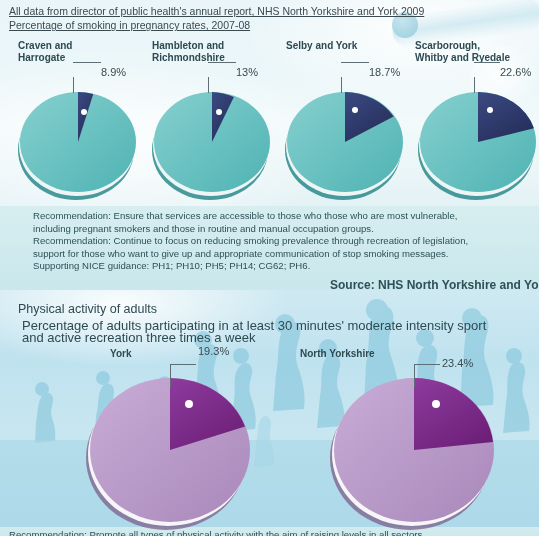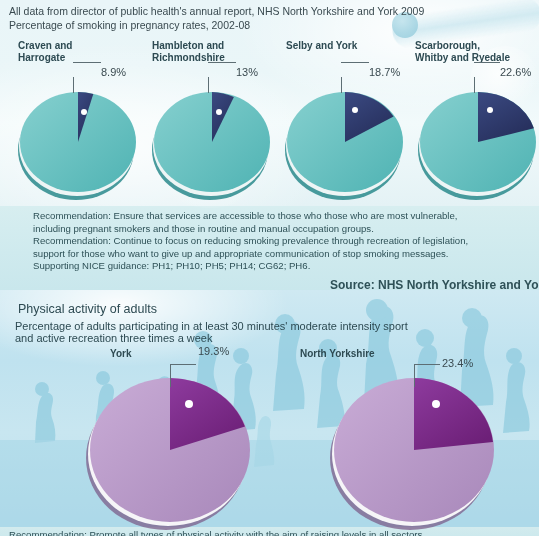--- a/index.html
+++ b/index.html
@@ -31,32 +31,32 @@
     background:linear-gradient(180deg,rgba(255,255,255,.0),rgba(205,232,240,.85),rgba(255,255,255,.0));
     border-radius:20px;transform:rotate(-8deg);filter:blur(.4px);}
   .tube-dot{position:absolute;top:12px;left:392px;width:26px;height:26px;border-radius:50%;
     background:radial-gradient(circle at 40% 35%, #bfe2ec, #8fc9da);opacity:.85;}
 
   
   .crowd{position:absolute;left:0;top:290px;width:539px;height:237px;opacity:.55;}
 
   
   .hdr{position:absolute;left:9px;top:4px;width:520px;color:#3a4a50;font-size:10.5px;line-height:14.4px;}
-  .hdr div{white-space:nowrap;}
+  .hdr div{white-space:nowrap;text-decoration:underline;}
 
   .pie-title{position:absolute;text-align:left;color:#2d4a52;font-size:10px;line-height:11.6px;font-weight:700;}
 
   .callout-label{position:absolute;color:#3a4a50;font-size:11px;font-weight:500;}
 
   .rec-block{position:absolute;left:9px;color:#2e5157;font-size:9.6px;line-height:12.6px;}
   .rec-block .ln{white-space:nowrap;padding-left:24px;}
   .source{position:absolute;color:#2e5157;font-size:12px;font-weight:600;white-space:nowrap;}
 
   .sec-title{position:absolute;left:9px;top:302px;color:#2d4a52;font-size:12.5px;font-weight:500;margin-left:9px;}
-  .sec-sub{position:absolute;left:15px;top:320px;color:#2d4a52;font-size:11px;line-height:12.4px;}
+  .sec-sub{position:absolute;left:22px;top:320px;color:#2d4a52;font-size:13px;line-height:12.4px;}
   .sec-sub .ln{white-space:nowrap;}
 
   .rec2{position:absolute;left:9px;top:529px;color:#2e5157;font-size:9.6px;line-height:12.6px;white-space:nowrap;}
 
   
   .pie-wrap{position:absolute;}
   .leader{position:absolute;border-left:1px solid #5d6e74;border-top:1px solid #5d6e74;}
 </style>
 </head>
 <body>
@@ -102,21 +102,21 @@
       <path d="M256 154c3-9 0-18 5-25 4-6 11-2 10 6-1 6-2 11 0 17 2 8 4 15 3 23l-20 2z"></path>
       <path d="M440 150c3-10 0-19 5-26 5-6 12-2 11 6-1 6-3 11-1 17 2 8 4 16 3 24l-20 2z"></path>
     </g>
     <g fill="#8ecbe0" opacity=".6">
       <rect x="0" y="150" width="539" height="87"></rect>
     </g>
   </svg>
 
   <div class="hdr">
     <div>All data from director of public health's annual report, NHS North Yorkshire and York 2009</div>
-    <div>Percentage of smoking in pregnancy rates, 2002-08</div>
+    <div>Percentage of smoking in pregnancy rates, 2007-08</div>
   </div>
 
   <div class="pie-title" style="left:18px;top:40px;width:120px;">
     <div>Craven and</div>
     <div>Harrogate</div>
   </div>
   <div class="pie-title" style="left:152px;top:40px;width:120px;">
     <div>Hambleton and</div>
     <div>Richmondshire</div>
   </div>

